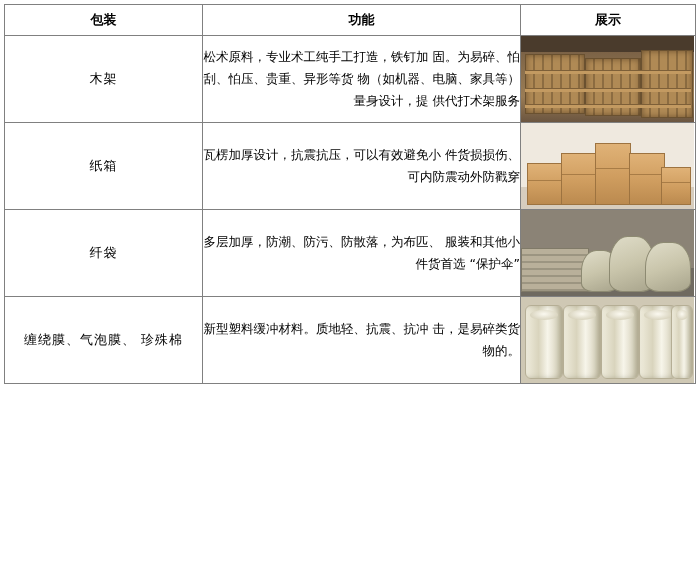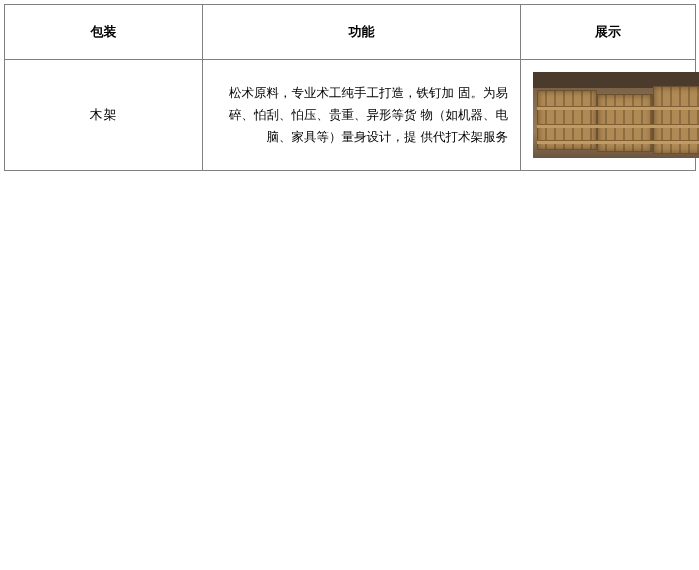--- a/index.html
+++ b/index.html
@@ -22,21 +22,21 @@
   table.pkg-table {
     border-collapse: collapse;
     width: 691px;
     margin: 4px 0 0 4px;
     table-layout: fixed;
   }
   table.pkg-table th,
   table.pkg-table td {
     border: 1px solid #808080;
     vertical-align: middle;
-    padding: 12px;
+    padding: 0;
   }
   col.c-name { width: 198px; }
   col.c-func { width: 318px; }
   col.c-show { width: 175px; }
 
   thead th {
     height: 30px;
     font-size: 13px;
     font-weight: bold;
     text-align: center;
@@ -204,19 +204,59 @@
             <div class="crate c1"></div>
             <div class="crate c2"></div>
             <div class="crate c3"></div>
             <div class="slat s1"></div>
             <div class="slat s2"></div>
             <div class="slat s3"></div>
           </div>
         </td>
       </tr>
 
-
-
-
+      <tr class="row-carton">
+        <td class="name-cell">纸箱</td>
+        <td class="func-cell">瓦楞加厚设计，抗震抗压，可以有效避免小 件货损损伤、可内防震动外防戳穿</td>
+        <td class="show-cell">
+          <div class="photo ph-carton">
+            <div class="floor"></div>
+            <div class="box b1"></div>
+            <div class="box b2"></div>
+            <div class="box b3"></div>
+            <div class="box b4"></div>
+            <div class="box b5"></div>
+          </div>
+        </td>
+      </tr>
+
+      <tr class="row-bag">
+        <td class="name-cell">纤袋</td>
+        <td class="func-cell">多层加厚，防潮、防污、防散落，为布匹、 服装和其他小件货首选 “保护伞”</td>
+        <td class="show-cell">
+          <div class="photo ph-bag">
+            <div class="ground"></div>
+            <div class="pallet"></div>
+            <div class="bag g3"></div>
+            <div class="bag g1"></div>
+            <div class="bag g2"></div>
+          </div>
+        </td>
+      </tr>
+
+
+      <tr class="row-film">
+        <td class="name-cell">缠绕膜、气泡膜、 珍殊棉</td>
+        <td class="func-cell">新型塑料缓冲材料。质地轻、抗震、抗冲 击，是易碎类货物的。</td>
+        <td class="show-cell">
+          <div class="photo ph-film">
+            <div class="fr f1"></div>
+            <div class="fr f2"></div>
+            <div class="fr f3"></div>
+            <div class="fr f4"></div>
+            <div class="fr f5"></div>
+          </div>
+        </td>
+      </tr>
 
     </tbody>
   </table>
 </div>
 
 </body></html>

